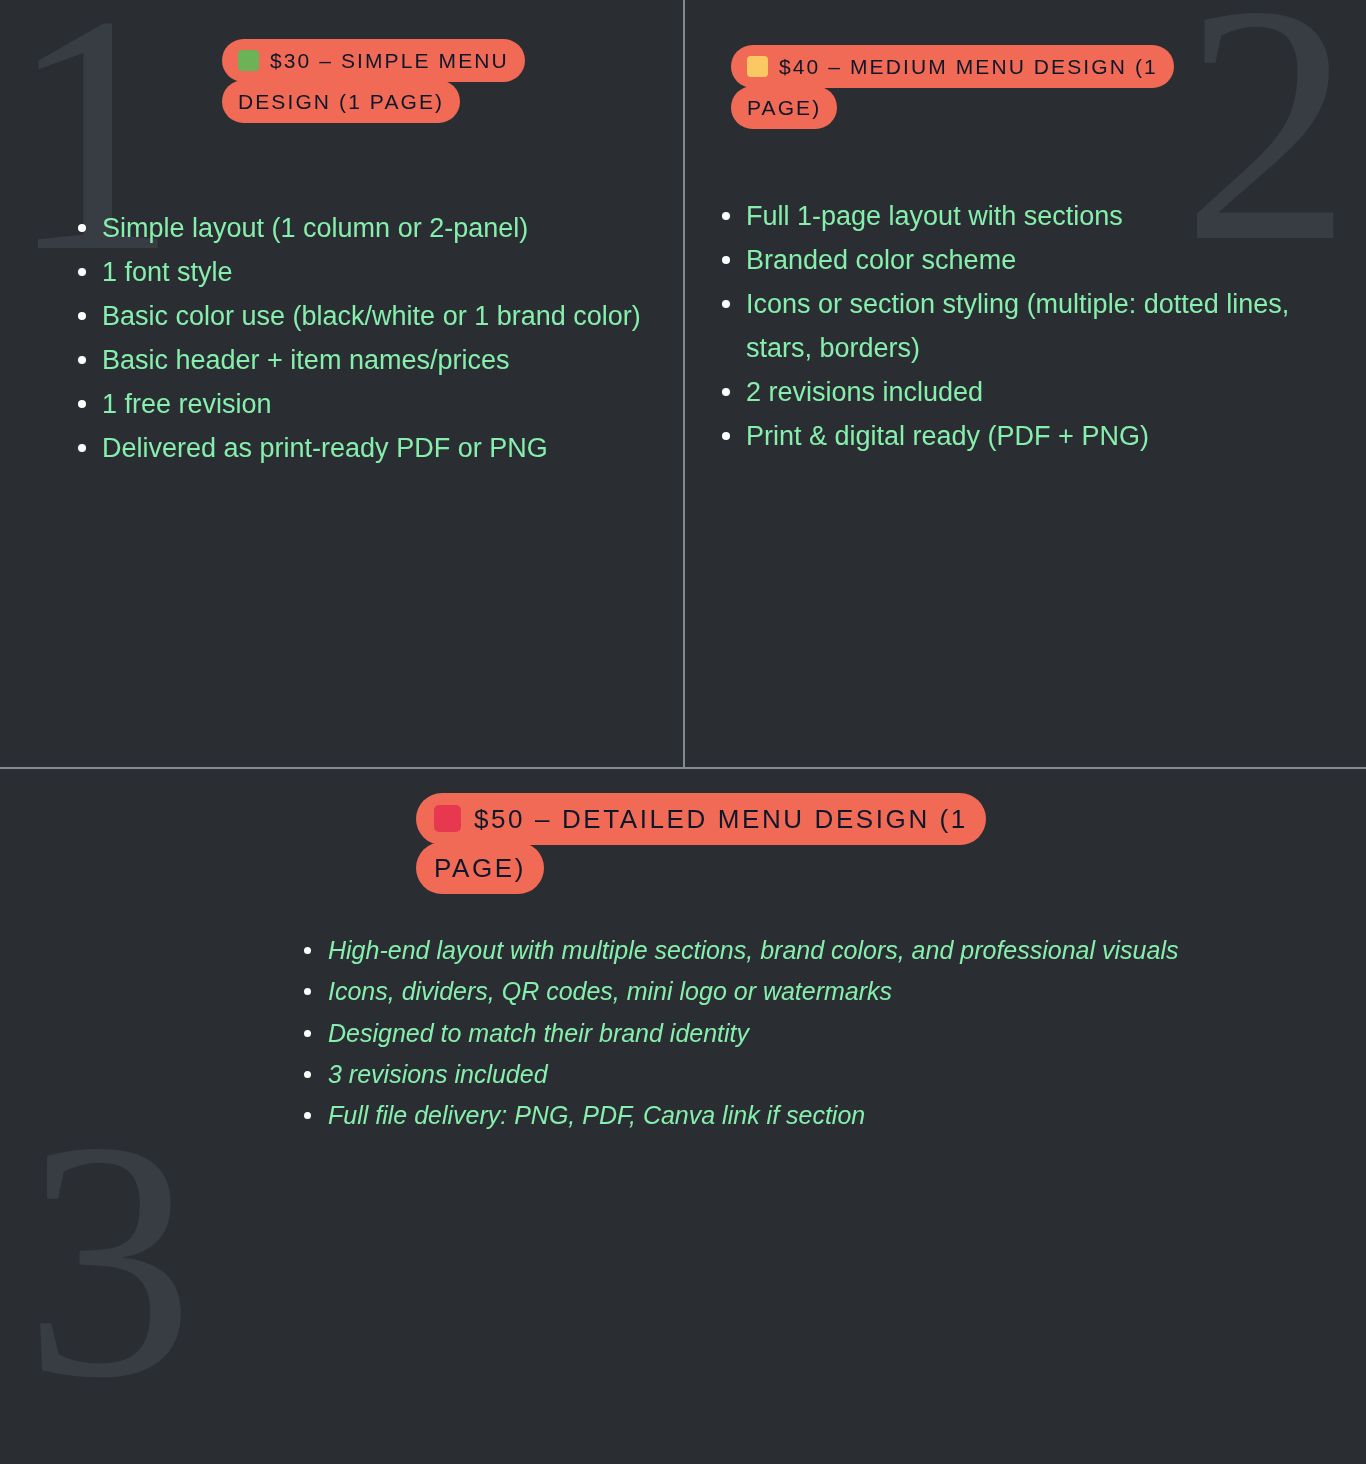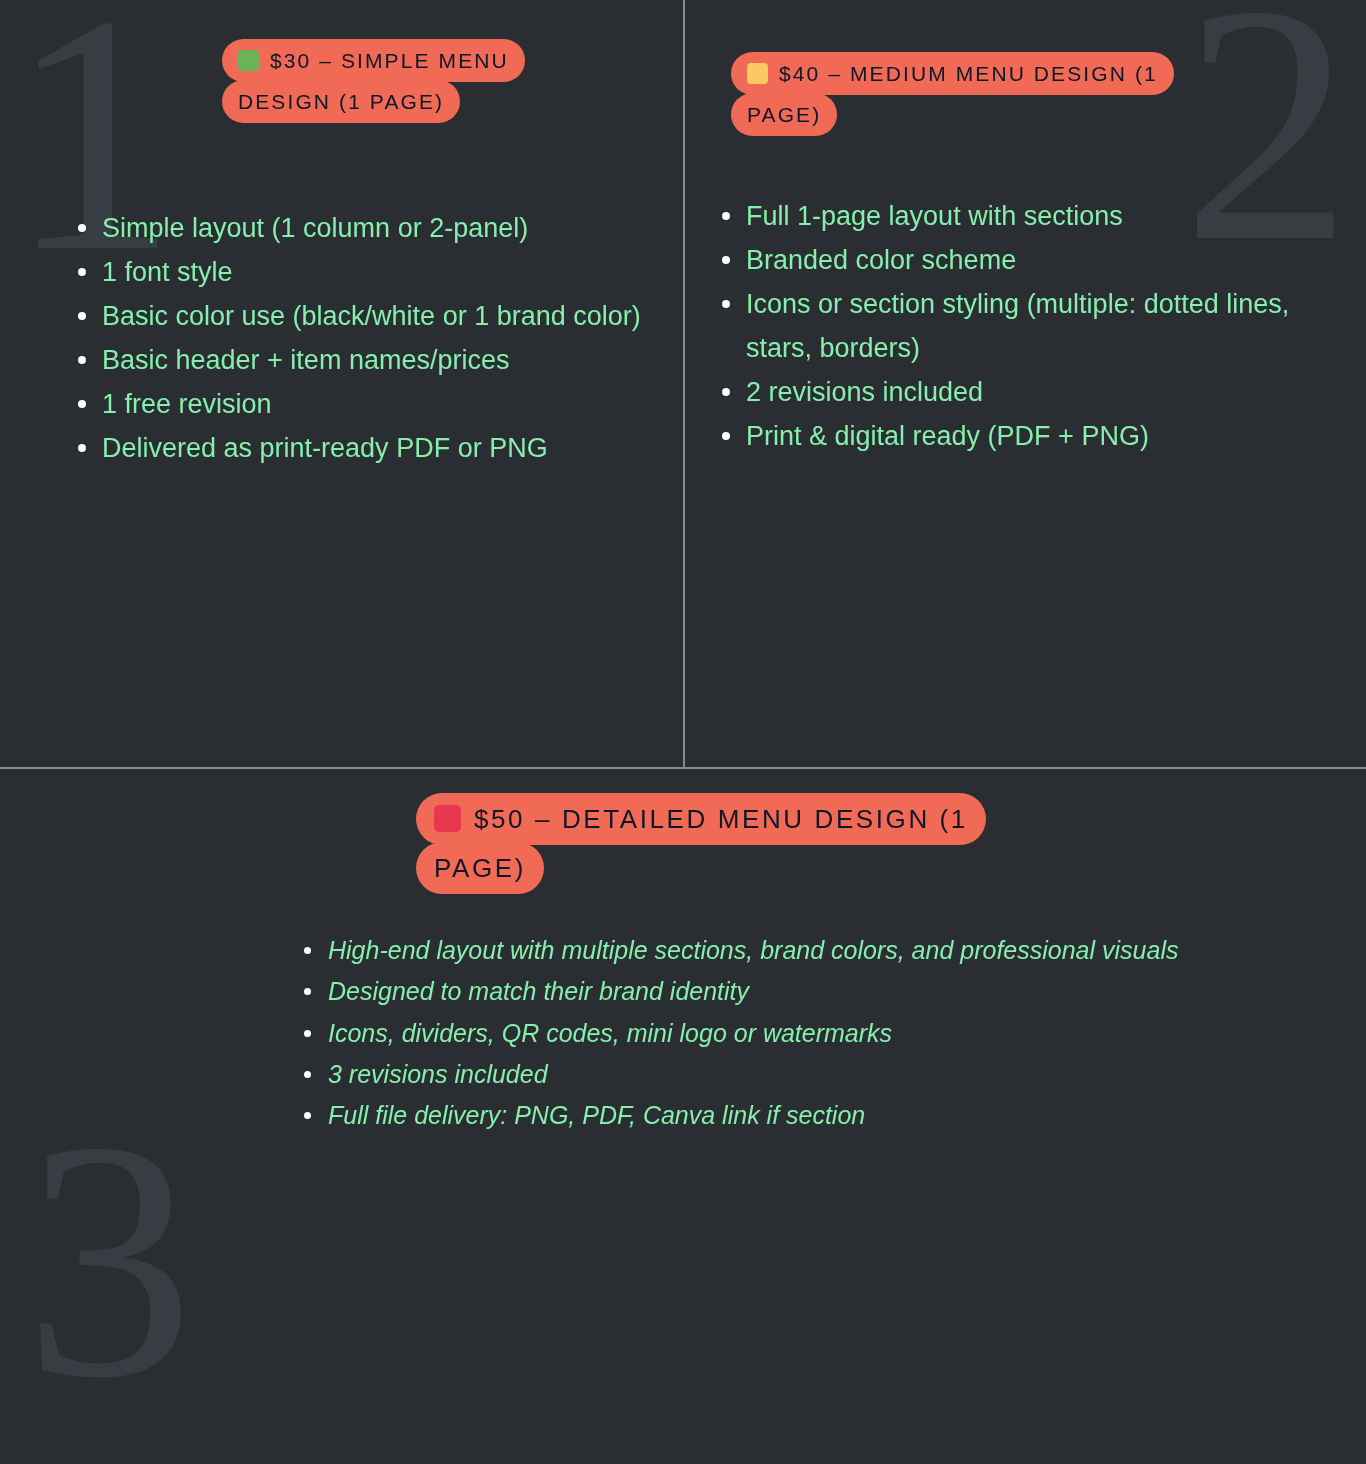--- a/index.html
+++ b/index.html
@@ -69,21 +69,21 @@
   }
   .quad-1 { left: 0;     top: 0;    width: 683px;  height: 767px; }
   .quad-2 { left: 685px; top: 0;    width: 681px;  height: 767px; }
   .quad-3 { left: 0;     top: 769px; width: 1366px; height: 695px; margin-left: 36px; }
 
   
   .heading-wrap {
     position: absolute;
   }
   .q1-heading { left: 222px; top: 41px; width: 340px; }
-  .q2-heading { left: 731px; top: 54px; width: 492px; }
+  .q2-heading { left: 731px; top: 47px; width: 492px; }
   .q3-heading { left: 380px; top: 795px; width: 632px; }
 
   .pill {
     display: inline;
     background: #f16a56;
     color: #0f172a;
     font-size: 21px;
     letter-spacing: 2.1px;
     line-height: 1.95;
     text-transform: uppercase;
@@ -207,20 +207,20 @@
   </section>
 
   <section class="quad quad-3">
     <div class="heading-wrap q3-heading" style="top:26px;">
       <h2 style="font-weight:400;">
         <span class="pill"><span class="swatch" style="background:#e8384f;"></span><span>$50 – DETAILED MENU DESIGN (1 PAGE)</span></span>
       </h2>
     </div>
     <ul class="bullets q3-bullets" style="top:161px;">
       <li>High-end layout with multiple sections, brand colors, and professional visuals</li>
+      <li>Icons, dividers, QR codes, mini logo or watermarks</li>
       <li>Designed to match their brand identity</li>
-      <li>Icons, dividers, QR codes, mini logo or watermarks</li>
       <li>3 revisions included</li>
       <li>Full file delivery: PNG, PDF, Canva link if section</li>
     </ul>
   </section>
 
 </div>
 
 </body></html>

